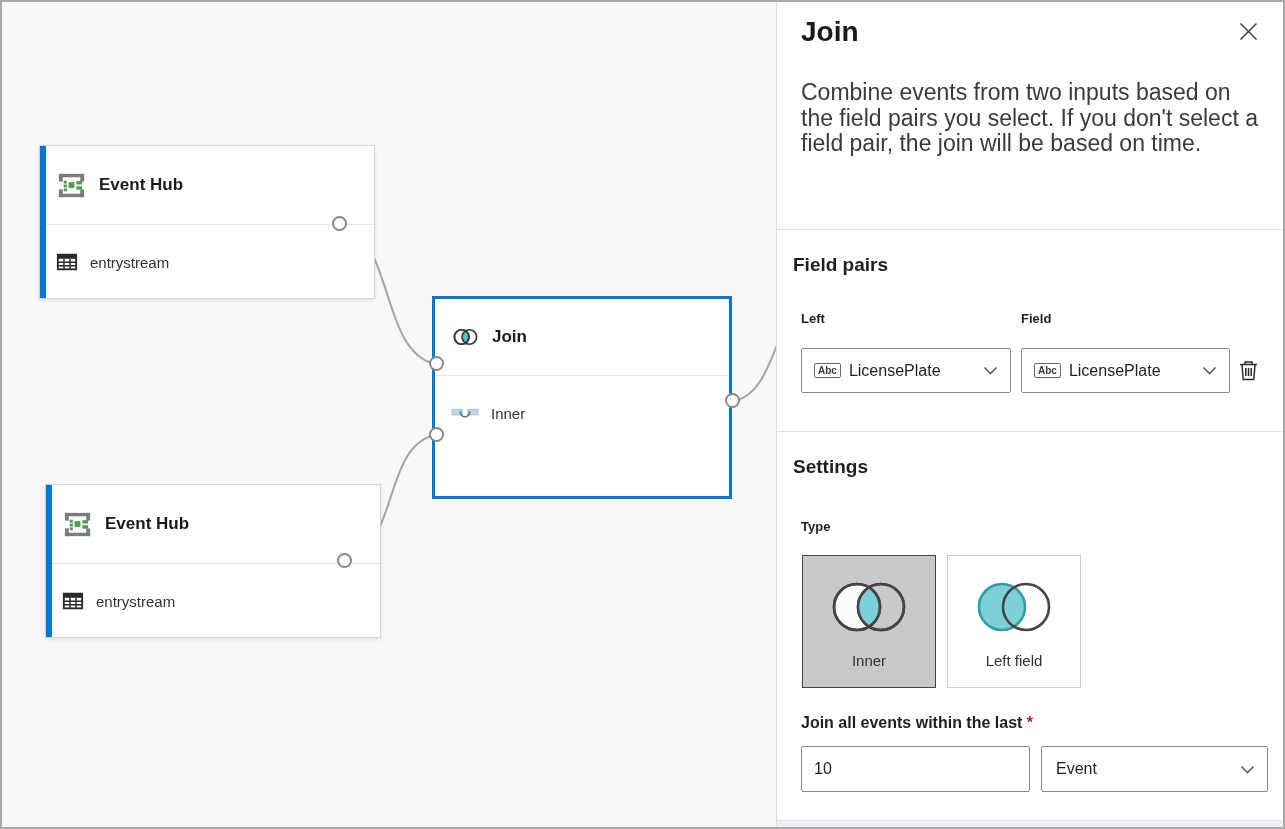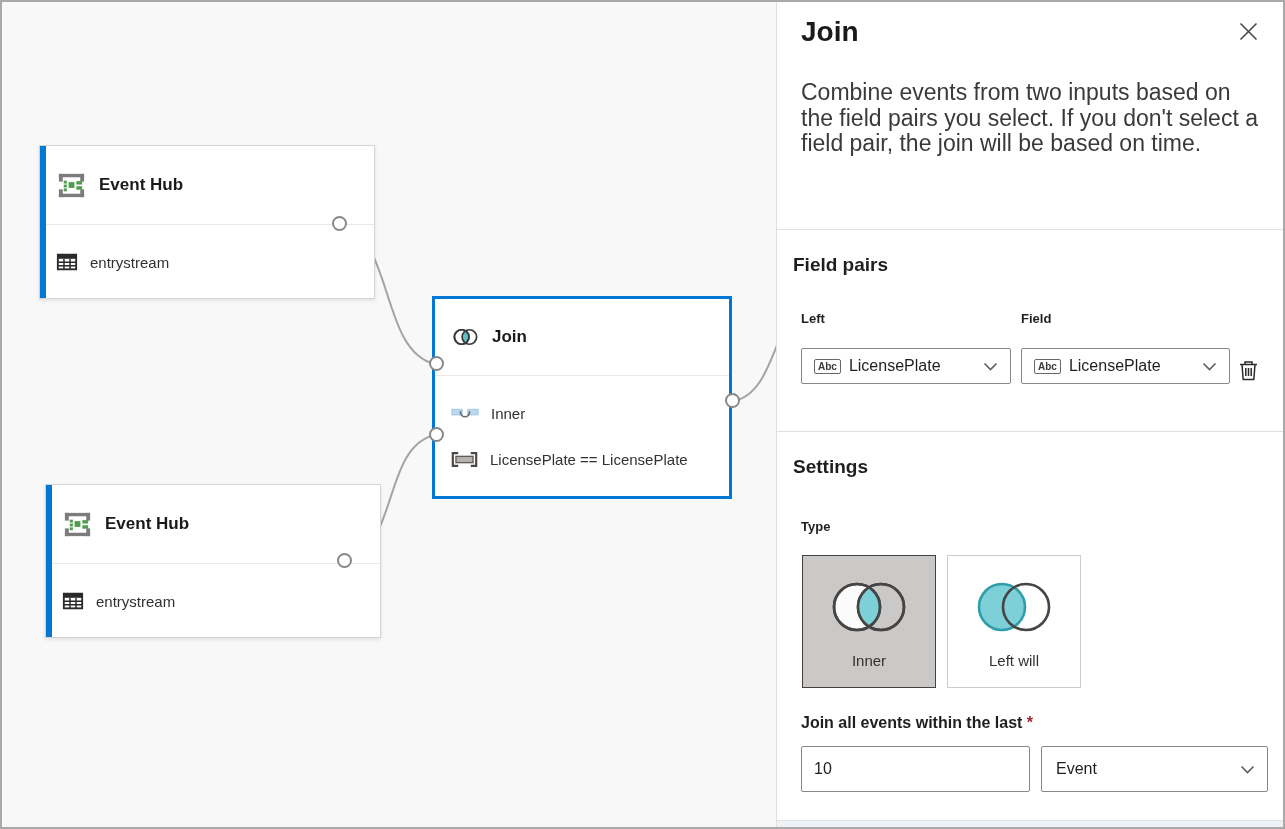--- a/index.html
+++ b/index.html
@@ -37,21 +37,21 @@
   .panel-title{position:absolute;top:14px;left:24px;font-size:28px;font-weight:600;color:#1b1a19;margin:0;}
   .close-btn{position:absolute;top:20px;right:24px;width:22px;height:22px;border:none;background:none;
     padding:0;cursor:pointer;display:flex;align-items:center;justify-content:center;}
   .panel-desc{position:absolute;top:78px;left:24px;width:458px;font-size:23px;line-height:25.5px;color:#3b3a39;margin:0;}
   .add-btn{position:absolute;top:188px;left:22px;display:flex;align-items:center;gap:15px;
     border:none;background:none;padding:2px;font-family:inherit;font-size:17px;color:#323130;cursor:pointer;}
   .hr{position:absolute;left:0;right:0;height:0;border-top:1px solid #e1dfdd;}
   .sec-heading{position:absolute;left:16px;font-size:19px;font-weight:bold;color:#201f1e;margin:0;}
   .mini-label{position:absolute;font-size:13px;font-weight:bold;color:#201f1e;}
   .dd{
-    position:absolute;height:36px;box-sizing:border-box;border:1px solid #8a8886;border-radius:2px;
+    position:absolute;height:45px;box-sizing:border-box;border:1px solid #8a8886;border-radius:2px;
     background:#fff;display:flex;align-items:center;padding:0 12px;cursor:pointer;
   }
   .abc-badge{font-size:10px;font-weight:bold;color:#3b3a39;border:1px solid #69676a;border-radius:2px;
     padding:1px 3px;line-height:11px;}
   .dd-text{font-size:16px;color:#201f1e;margin-left:8px;}
   .dd .chev{margin-left:auto;display:inline-flex;}
   .icon-btn{border:none;background:none;padding:2px;cursor:pointer;position:absolute;}
   .type-cards{position:absolute;top:553px;left:25px;display:flex;gap:11px;}
   .type-card{
     width:134px;height:133px;box-sizing:border-box;display:flex;flex-direction:column;
@@ -142,30 +142,20 @@
         <div class="row jrow">
           <span class="nicon">
             <svg width="28" height="15" viewBox="0 0 30 16">
               <rect x="1" y="3.5" width="11" height="6" fill="#bdd7ee" stroke="#9dc3e6" stroke-width="1"></rect>
               <rect x="18" y="3.5" width="11" height="6" fill="#bdd7ee" stroke="#9dc3e6" stroke-width="1"></rect>
               <path d="M10,5.5 C10,13.5 20,13.5 20,5.5" fill="none" stroke="#6e6e6e" stroke-width="1.8"></path>
             </svg>
           </span>
           <span>Inner</span>
         </div>
-        <div class="row jrow">
-          <span class="nicon">
-            <svg width="27" height="17" viewBox="0 0 30 18">
-              <path d="M8,2 H2 V16 H8" fill="none" stroke="#4a4846" stroke-width="2.4"></path>
-              <path d="M22,2 H28 V16 H22" fill="none" stroke="#4a4846" stroke-width="2.4"></path>
-              <rect x="5.5" y="5.5" width="19" height="7" fill="#b5b2af" stroke="#5f5d5a" stroke-width="1.5"></rect>
-            </svg>
-          </span>
-          <span>LicensePlate == LicensePlate</span>
-        </div>
       </div>
     </div>
 
     <div class="node hub" style="left:43px;top:482px;">
       <div class="accent"></div>
       <div class="row title-row">
         <span class="nicon">
           <svg width="31" height="31" viewBox="0 0 32 32">
             <g fill="#7c7c7c">
               <rect x="3" y="4" width="26" height="3.5"></rect>
@@ -284,21 +274,21 @@
         </span>
         <span class="cap">Inner</span>
       </div>
       <div class="type-card">
         <span>
           <svg width="96" height="72" viewBox="0 0 96 72">
             <circle cx="36" cy="33" r="23" fill="#7ed0d8" stroke="#2f9ea8" stroke-width="2.6"></circle>
             <circle cx="60" cy="33" r="23" fill="none" stroke="#474543" stroke-width="2.6"></circle>
           </svg>
         </span>
-        <span class="cap">Left will</span>
+        <span class="cap">Left field</span>
       </div>
     </div>
 
     <div class="dur-label">
       <span>Join all events within the last</span>
       <span class="req">*</span>
     </div>
 
     <input class="num-input" type="text" value="10" style="">
 

